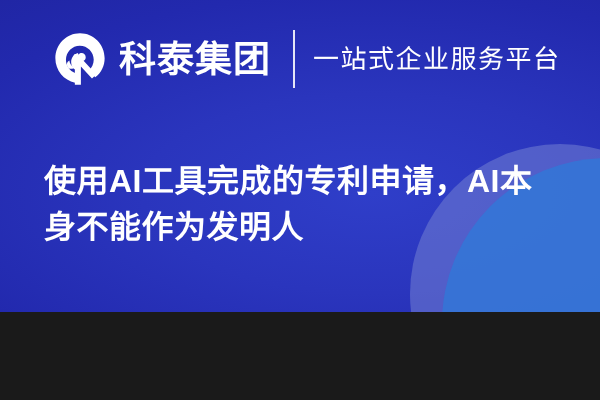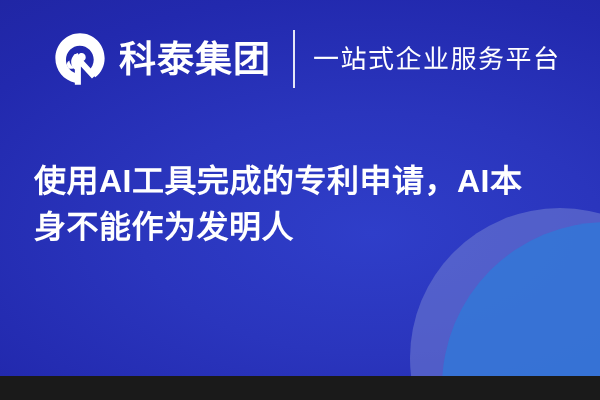--- a/index.html
+++ b/index.html
@@ -4,21 +4,21 @@
 <style>
   html, body {
     margin: 0;
     padding: 0;
     background: #1a1a1a;
   }
 
   #banner {
     position: relative;
     width: 600px;
-    height: 376px;
+    height: 312px;
     overflow: hidden;
     font-family: "Liberation Sans", "DejaVu Sans", sans-serif;
     background-color: #2029ad;
     background-image:
       radial-gradient(120% 100% at 62% 62%, #2f3ec9 0%, #2a35bd 32%, #2229ae 64%, #1e2299 100%);
     -webkit-font-smoothing: antialiased;
   }
 
   
   .deco-arc {
@@ -100,21 +100,21 @@
     line-height: 1.16;
     font-weight: 400;
     letter-spacing: 1px;
     white-space: nowrap;
     font-family: "Liberation Serif", "DejaVu Serif", serif;
   }
 
   
   .headline {
     position: absolute;
-    left: 34px;
+    left: 44px;
     top: 158px;
     width: 512px;
     color: #ffffff;
     font-size: 32px;
     line-height: 46px;
     font-weight: 700;
     letter-spacing: 0.5px;
     font-family: "Liberation Sans", "DejaVu Sans", sans-serif;
   }
 </style>

